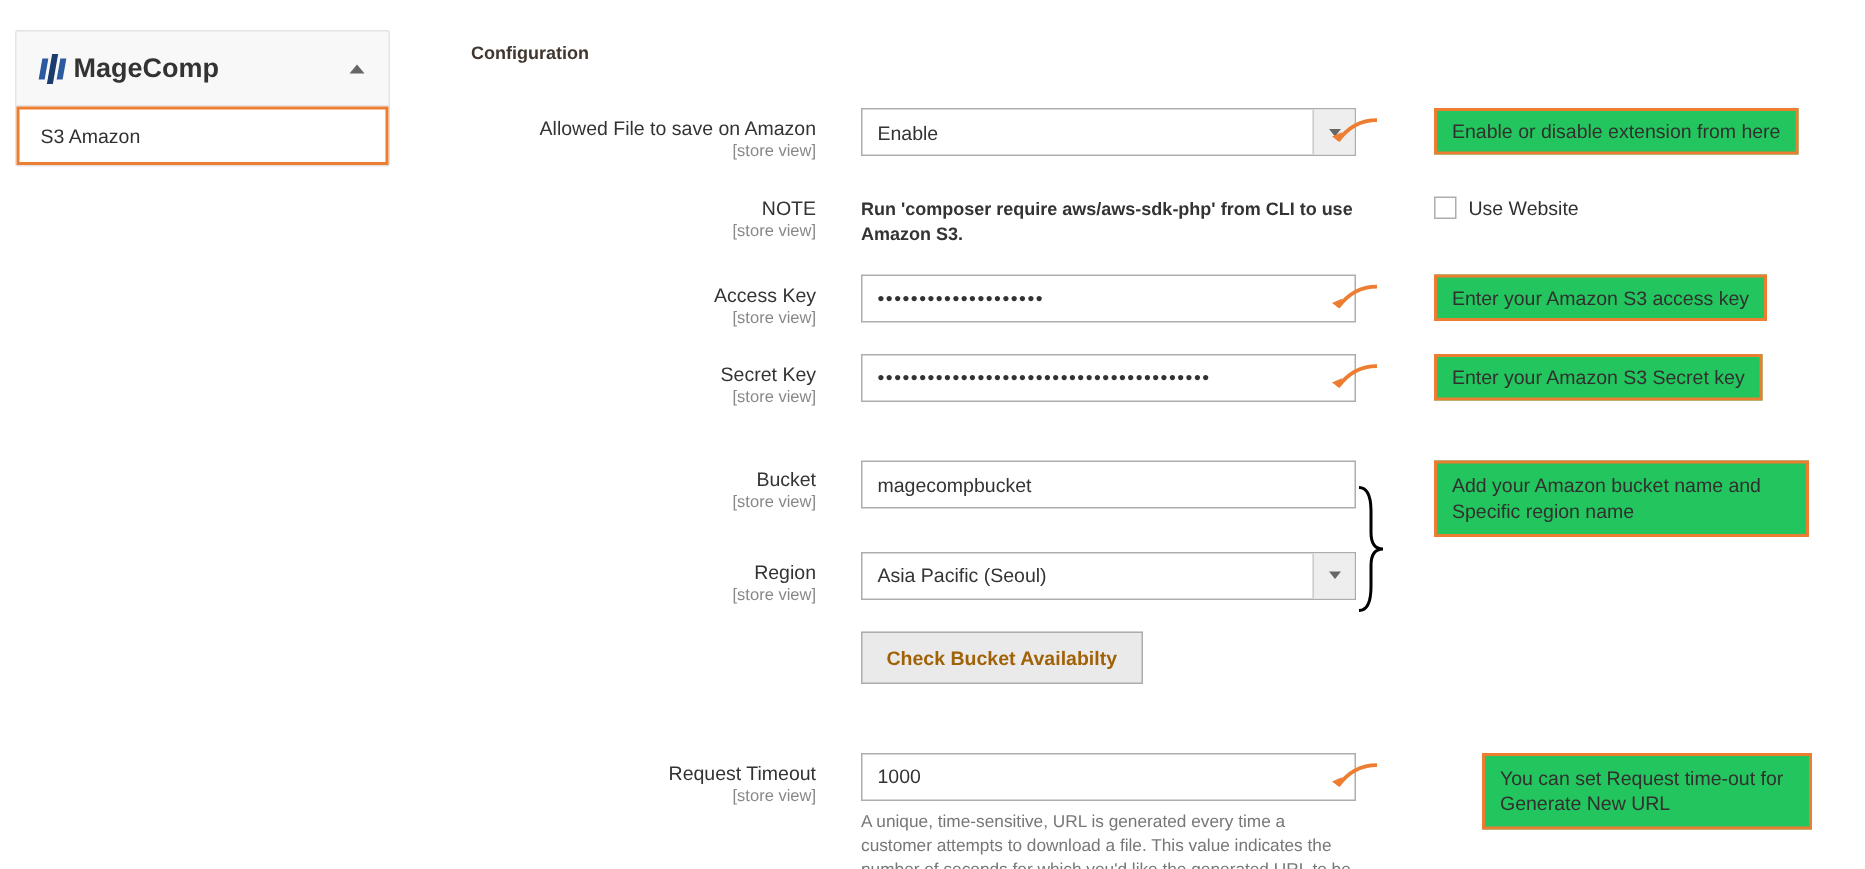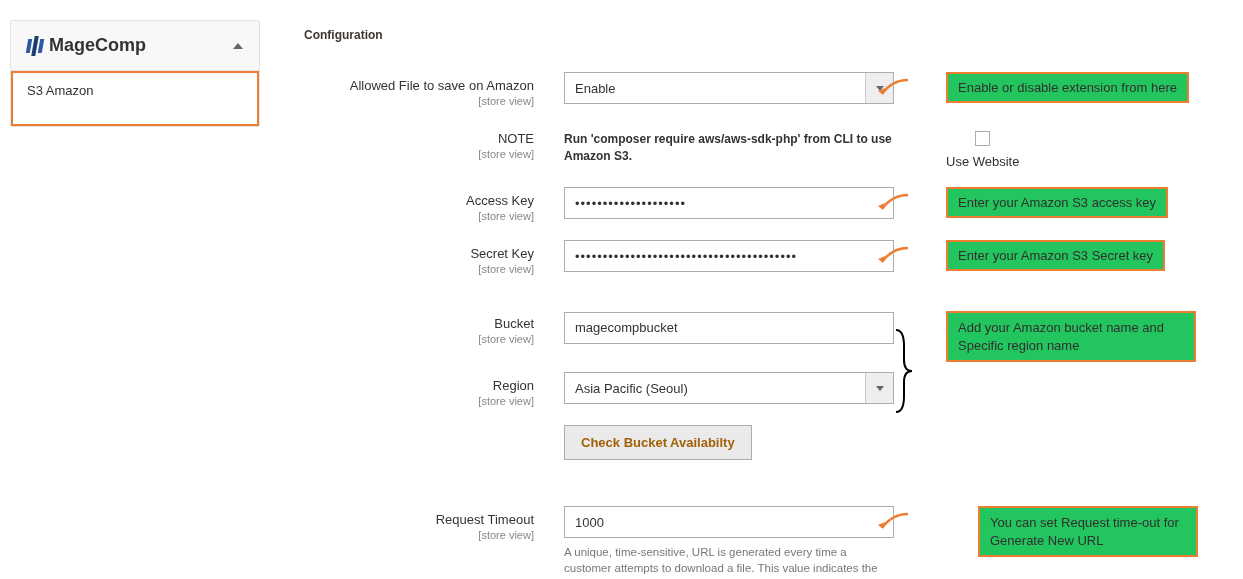--- a/index.html
+++ b/index.html
@@ -15,21 +15,21 @@
   .page {
     display: flex;
     align-items: flex-start;
     padding: 20px 0 40px 10px;
   }
 
   
   .sidebar {
     width: 250px;
     flex: 0 0 250px;
-    margin-right: 34px;
+    margin-right: 44px;
   }
   .sidebar-section {
     border: 1px solid #e3e3e3;
     border-radius: 2px;
     background: #f8f8f8;
   }
   .sidebar-header {
     display: flex;
     align-items: center;
     justify-content: space-between;
@@ -39,21 +39,21 @@
   }
   .sidebar-header .brand {
     display: flex;
     align-items: center;
     gap: 6px;
     font-weight: 600;
     color:#333;
     font-size: 18px;
   }
   .sidebar-item {
-    padding: 10px 14px 26px 14px;
+    padding: 10px 14px 10px 14px;
     cursor: pointer;
     background: #fff;
   }
   .highlight-box {
     border: 2px solid #ed7d31;
   }
 
   
   .main {
     flex: 1;
@@ -172,21 +172,20 @@
     font-weight:600;
     color:#a16207;
     cursor:pointer;
   }
 
   .checkbox-row {
     display:flex;
     align-items:center;
     gap:8px;
     padding-top:6px;
-    flex-direction:column;
   }
   .checkbox {
     width:15px; height:15px;
     border:1px solid #adadad;
     background:#fff;
   }
 
   
   .callout {
     border:2px solid #ed7d31;

